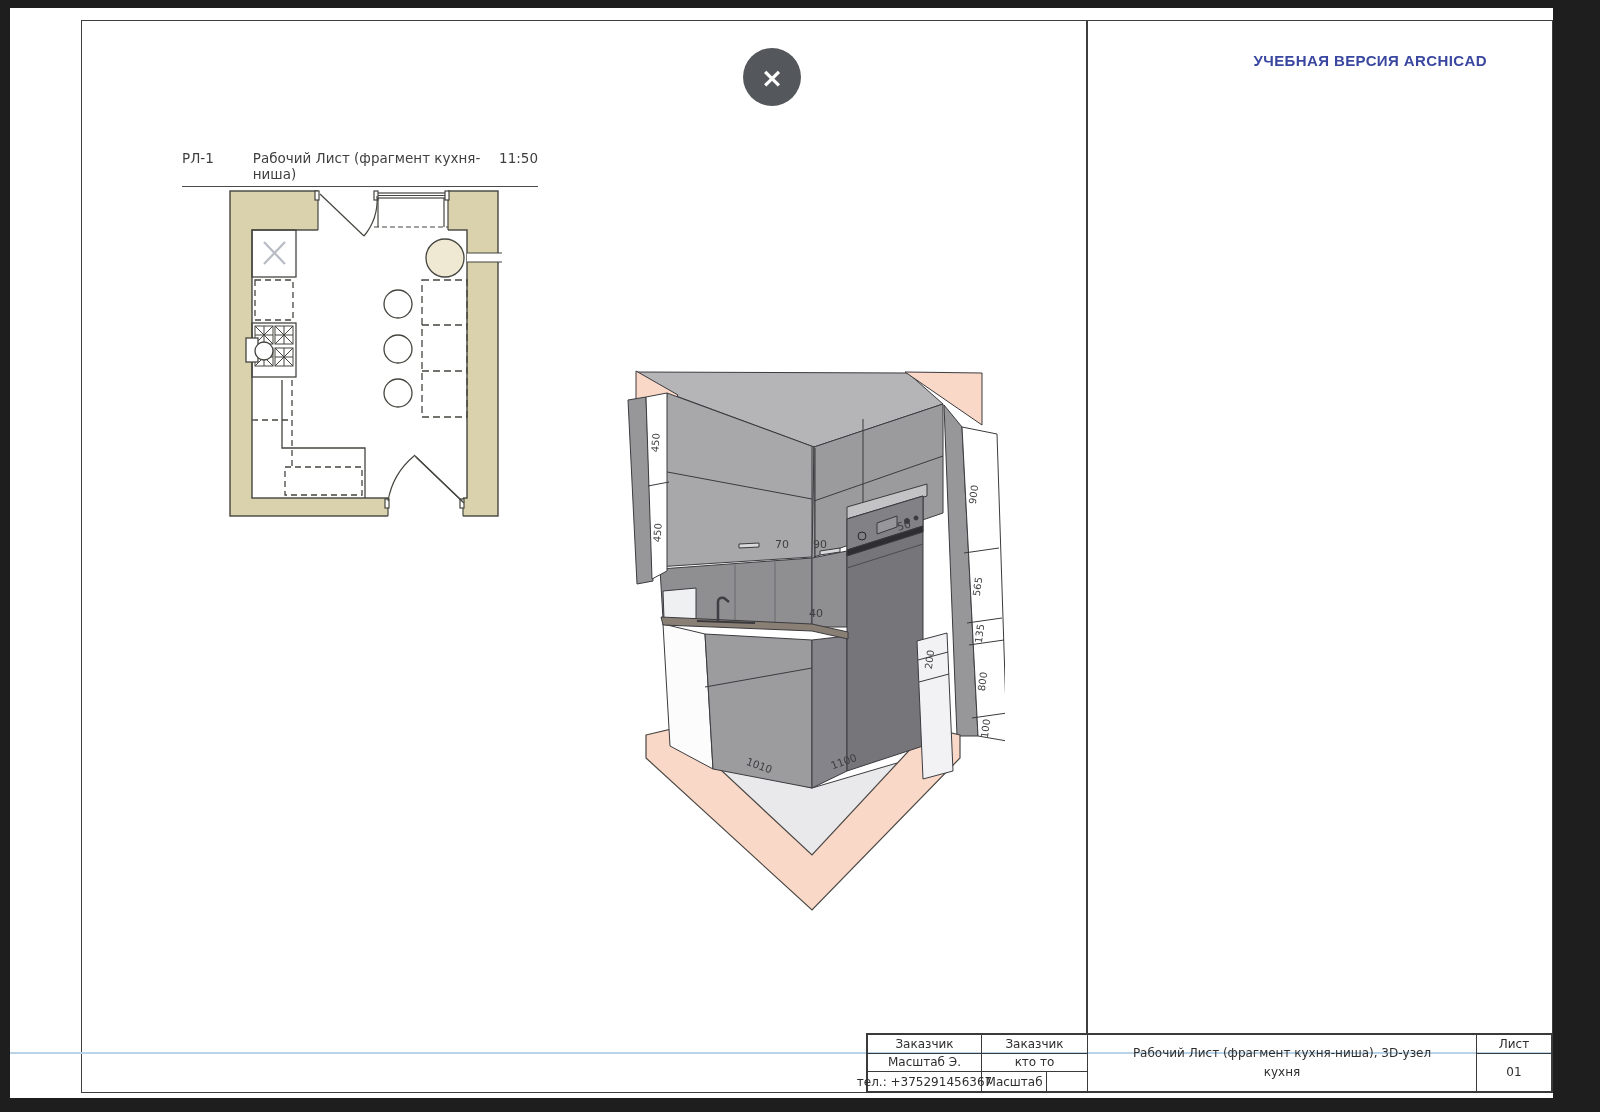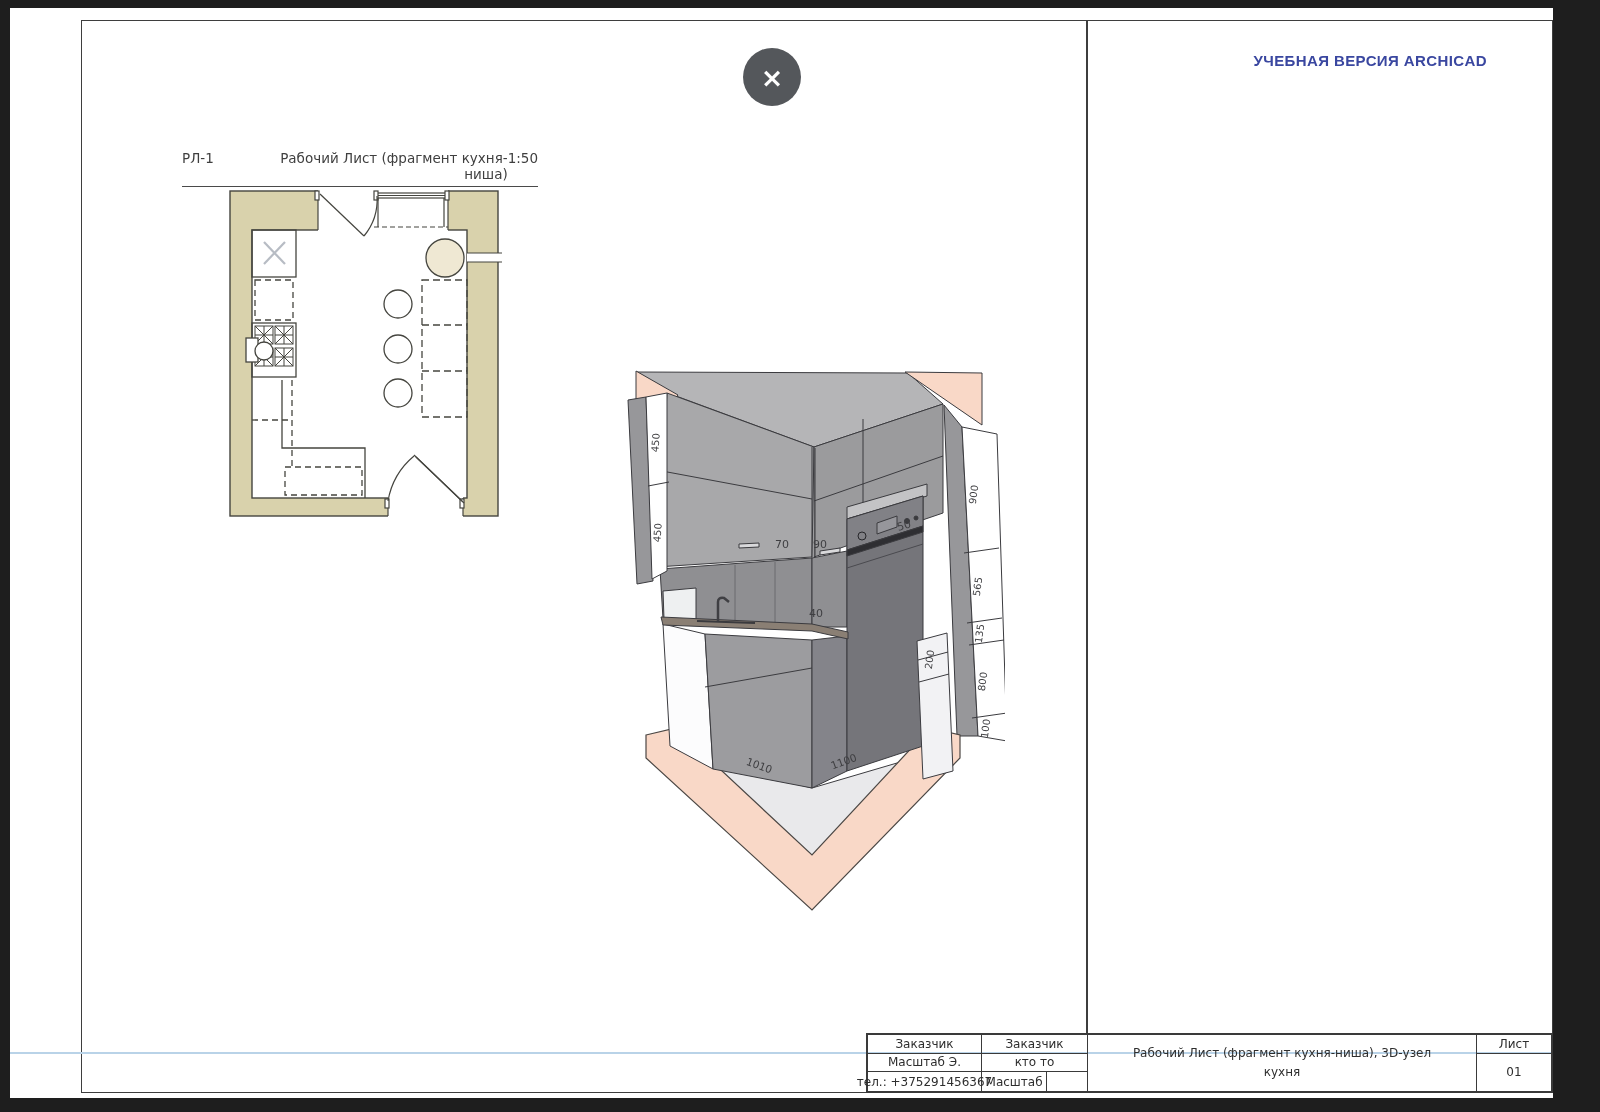--- a/index.html
+++ b/index.html
@@ -10,21 +10,21 @@
          border:1.5px solid #3e3e3e;box-sizing:border-box;}
   .divider-v{position:absolute;left:1076px;top:12px;width:2px;height:1013px;background:#3e3e3e;}
   .accent-line{position:absolute;left:0px;top:1044px;width:1543px;height:2px;background:#b9d3e8;z-index:1;}
   .watermark{position:absolute;top:44px;right:66px;color:#3a47a0;font-family:"Liberation Sans",sans-serif;
              font-weight:bold;font-size:15px;letter-spacing:.4px;}
   .close-btn{position:absolute;left:733px;top:40px;width:58px;height:58px;border-radius:50%;
              background:#54575b;color:#fff;display:flex;align-items:center;justify-content:center;
              font-size:27px;font-weight:bold;cursor:pointer;line-height:1;}
   .draw-header{position:absolute;left:172px;top:94px;width:356px;display:flex;align-items:baseline;
                border-bottom:1.5px solid #4a4a4a;padding-bottom:4px;color:#3f3f3f;font-size:13.5px;margin-top:48px;}
-  .draw-header .dh-title{margin-left:39px;text-align:right;}
+  .draw-header .dh-title{margin-left:39px;}
   .draw-header .dh-scale{margin-left:auto;}
   .plan-wrap{position:absolute;left:214px;top:176px;width:280px;height:336px;}
   .v3d-wrap{position:absolute;left:605px;top:347px;width:390px;height:560px;}
   
   .tblock{position:absolute;left:856px;top:1025px;width:687px;height:60px;box-sizing:border-box;
           border:2px solid #3a3a3a;display:grid;z-index:2;
           grid-template-columns:114px 106px 389px 1fr;grid-template-rows:1fr 1fr 1fr;
           font-size:12px;color:#2e2e2e;}
   .tcell{display:flex;align-items:center;justify-content:center;box-sizing:border-box;
          border-color:#3a3a3a;white-space:nowrap;}
@@ -50,21 +50,21 @@
 
     <div class="watermark">УЧЕБНАЯ ВЕРСИЯ ARCHICAD</div>
 
     <div class="close-btn">
       <span>×</span>
     </div>
 
     <div class="draw-header">
       <span class="dh-tag">РЛ-1</span>
       <span class="dh-title">Рабочий Лист (фрагмент кухня-ниша)</span>
-      <span class="dh-scale">1:50</span>
+      <span class="dh-scale">11:50</span>
     </div>
 
     <div class="plan-wrap">
       <svg width="280" height="336" viewBox="0 0 280 336">
         <g stroke="#45453f" stroke-width="1.4" fill="none">
           <rect x="6" y="7" width="268" height="325" fill="#d9d2ac"></rect>
           <rect x="28" y="46" width="215" height="268" fill="#ffffff"></rect>
         </g>
 
         <g>

